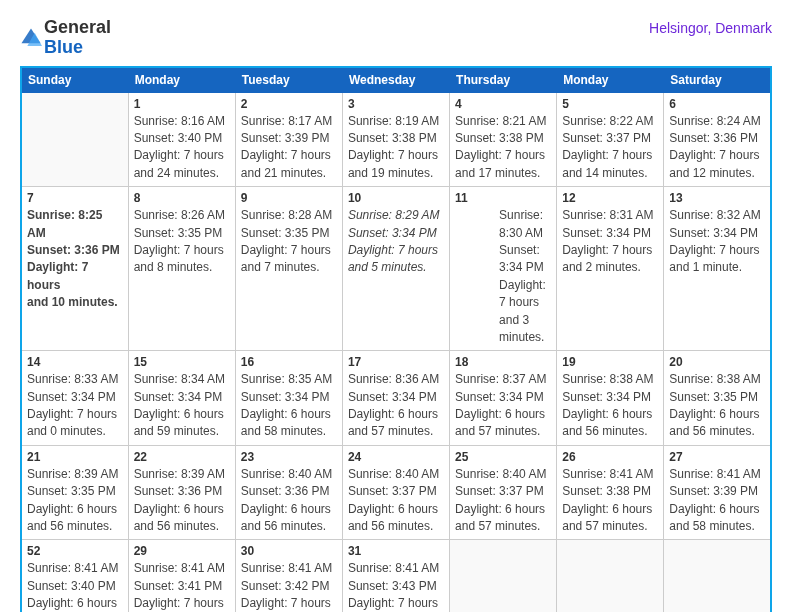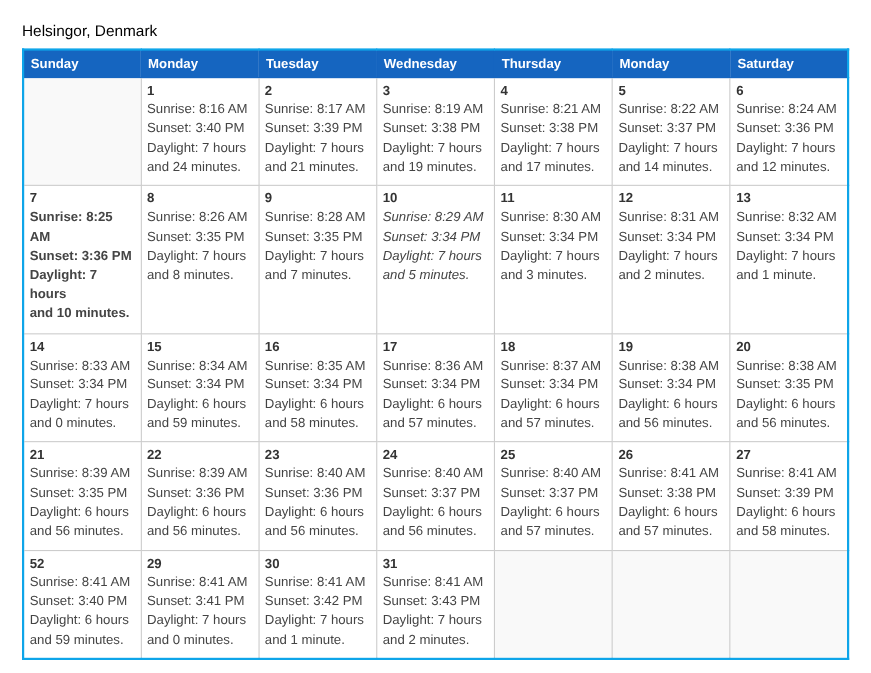--- a/index.html
+++ b/index.html
@@ -43,21 +43,21 @@
       text-align: right;
     }
     .month-title {
       font-size: 32px;
       font-weight: bold;
       color: #333;
       line-height: 1.1;
     }
     .location {
       font-size: 14px;
-      color: #000000;
+      color: #6d28d9;
       margin-top: 2px;
     }
     .calendar {
       flex: 1;
       border: 2px solid #0ea5e9;
       border-collapse: collapse;
       width: 100%;
       table-layout: fixed;
     }
     .calendar th {
@@ -94,20 +94,32 @@
     table {
       width: 100%;
       border-collapse: collapse;
     }
   </style>
 </head>
 <body>
 
 <div class="page">
   <div class="header">
+    <div class="logo">
+      <svg class="logo-icon" viewBox="0 0 30 30" xmlns="http://www.w3.org/2000/svg">
+        <polygon points="15,2 28,22 2,22" fill="#1565C0" opacity="0.85"></polygon>
+        <polygon points="20,8 30,26 10,26" fill="#42A5F5" opacity="0.7"></polygon>
+      </svg>
+      <div>
+        <div class="logo-text">
+          <span class="logo-general">General</span><br>
+          <span class="logo-blue">Blue</span>
+        </div>
+      </div>
+    </div>
     <div class="title-block">
       <div class="location">Helsingor, Denmark</div>
     </div>
   </div>
 
   <table class="calendar">
     <thead>
       <tr>
         <th>Sunday</th>
         <th>Monday</th>
@@ -188,21 +200,21 @@
           </td>
           <td>
             <div class="day-number">10</div>
             <div class="day-info" style="white-space: pre-line; font-style: italic;">Sunrise: 8:29 AM
 Sunset: 3:34 PM
 Daylight: 7 hours
 and 5 minutes.</div>
           </td>
           <td>
             <div class="day-number">11</div>
-            <div class="day-info" style="white-space: pre-line;">Sunrise: 8:30 AM
+            <div class="day-info" style="white-space: pre-line; margin-left: 44px;">Sunrise: 8:30 AM
 Sunset: 3:34 PM
 Daylight: 7 hours
 and 3 minutes.</div>
           </td>
           <td>
             <div class="day-number">12</div>
             <div class="day-info" style="white-space: pre-line;">Sunrise: 8:31 AM
 Sunset: 3:34 PM
 Daylight: 7 hours
 and 2 minutes.</div>

